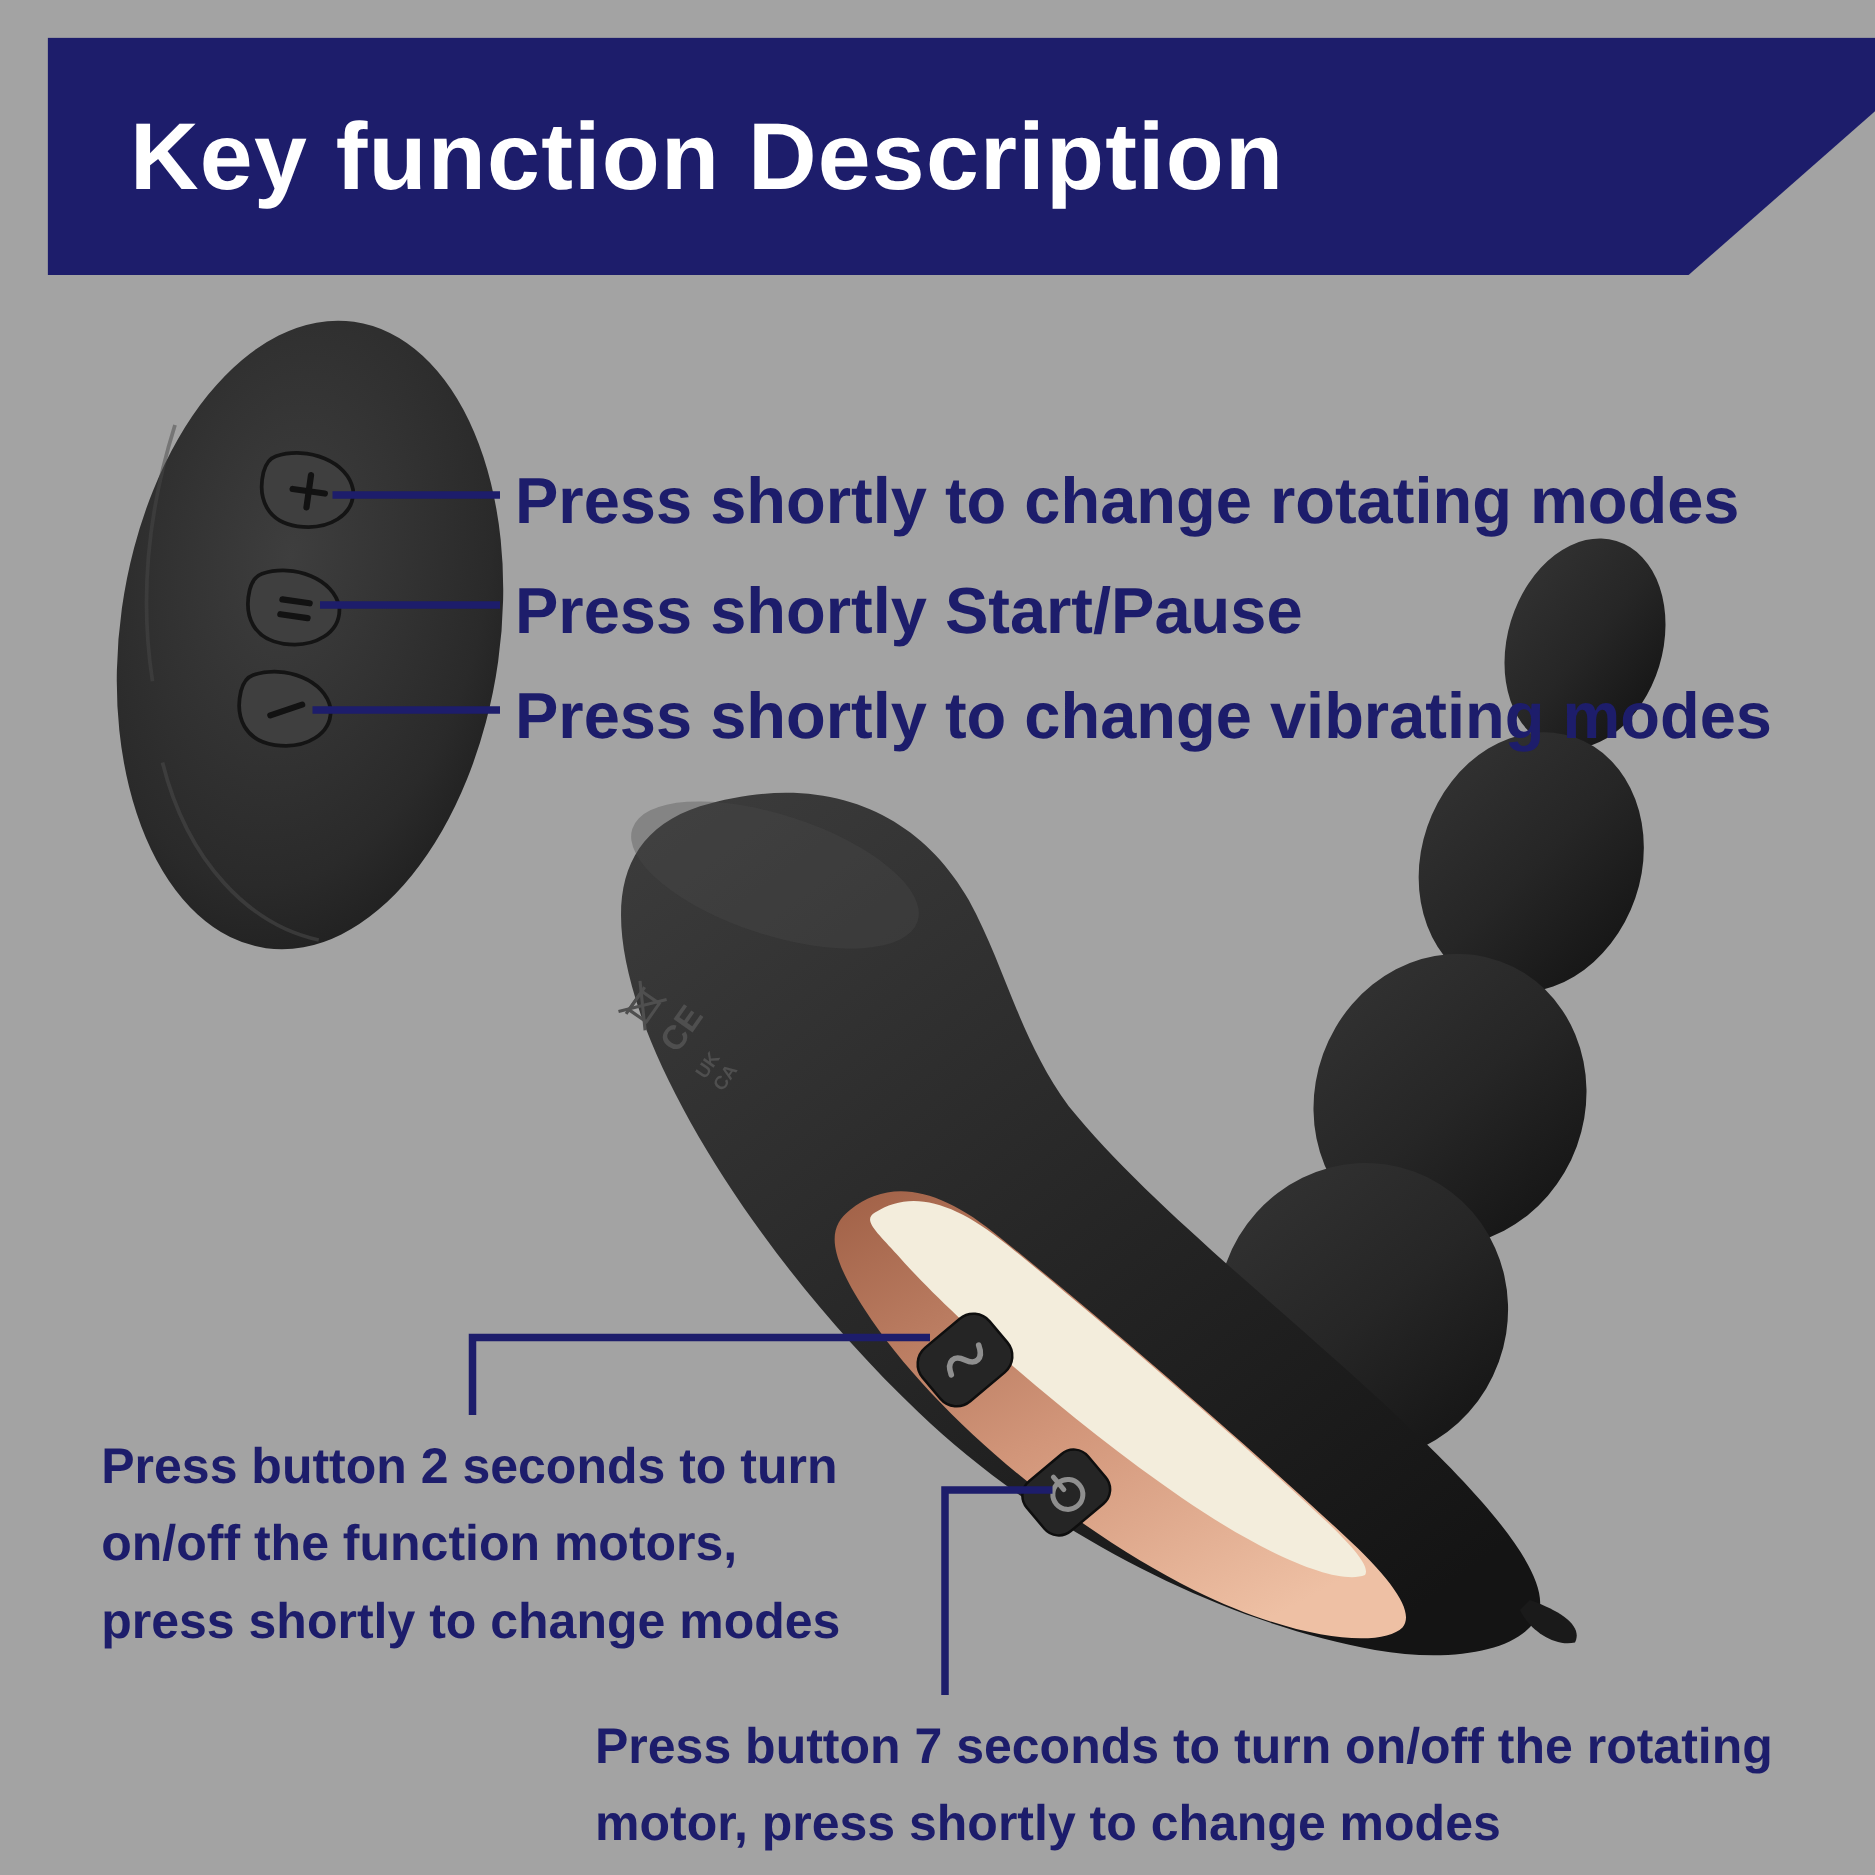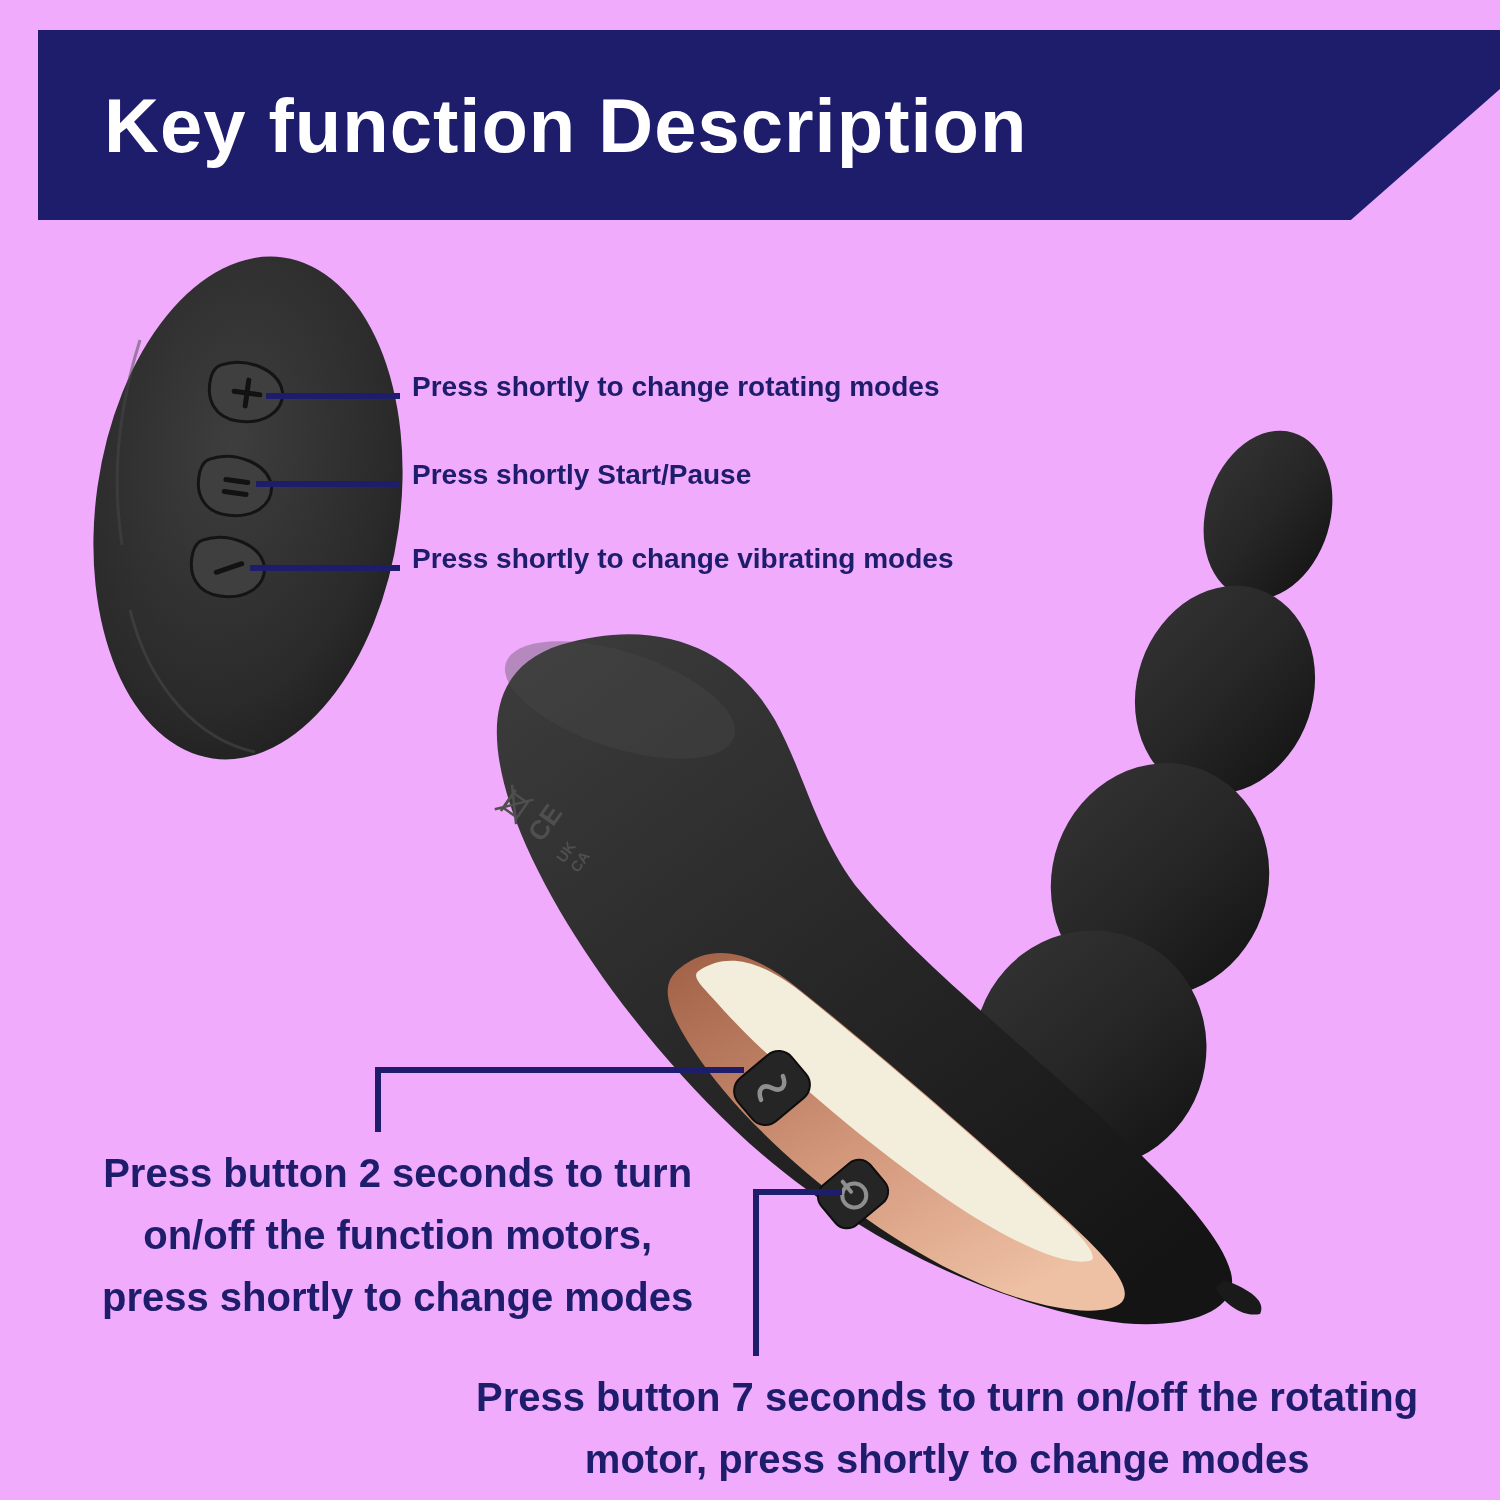--- a/index.html
+++ b/index.html
@@ -1,40 +1,39 @@
 <!DOCTYPE html>
 <html><head>
 <meta charset="utf-8">
 <style>
   html,body{margin:0;padding:0;background:#ffffff;}
   .canvas{
-    position:relative;width:1500px;height:1500px;background:#f0abfc;overflow:hidden;
+    position:relative;width:1500px;height:1500px;background:#a3a3a3;overflow:hidden;
     font-family:"Liberation Sans", sans-serif;
-    text-align:center;
   }
   .banner{
     position:absolute;left:38px;top:30px;width:1462px;height:190px;
     background:#1d1d6b;
     clip-path:polygon(0 0,100% 0,100% 31%,89.8% 100%,0 100%);
     display:flex;align-items:center;
   }
   .banner h1{
     margin:0;padding-left:66px;color:#ffffff;font-size:76px;font-weight:bold;letter-spacing:1px;
   }
   .illustration{position:absolute;left:0;top:0;width:1500px;height:1500px;}
   .callout{
-    position:absolute;color:#1d1d6b;font-size:28px;font-weight:bold;white-space:nowrap;
+    position:absolute;color:#1d1d6b;font-size:52px;font-weight:bold;white-space:nowrap;
   }
   .callout-1{left:412px;top:371px;}
   .callout-2{left:412px;top:459px;}
   .callout-3{left:412px;top:543px;}
   .block{
     position:absolute;color:#1d1d6b;font-size:40px;font-weight:bold;line-height:62px;white-space:nowrap;
   }
-  .block-left{left:102px;top:1142px;}
+  .block-left{left:81px;top:1142px;}
   .block-bottom{left:476px;top:1366px;}
 </style>
 </head>
 <body>
 
 <div class="canvas">
 
   <div class="banner">
     <h1>Key function Description</h1>
   </div>

